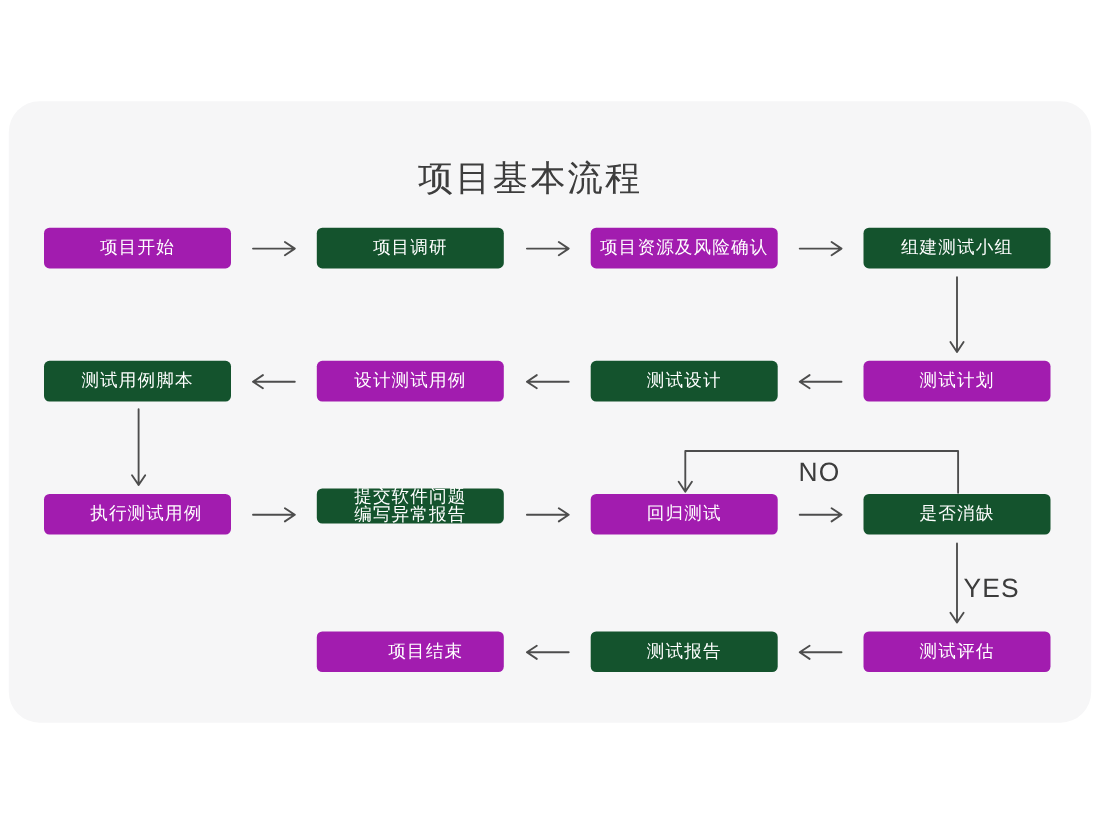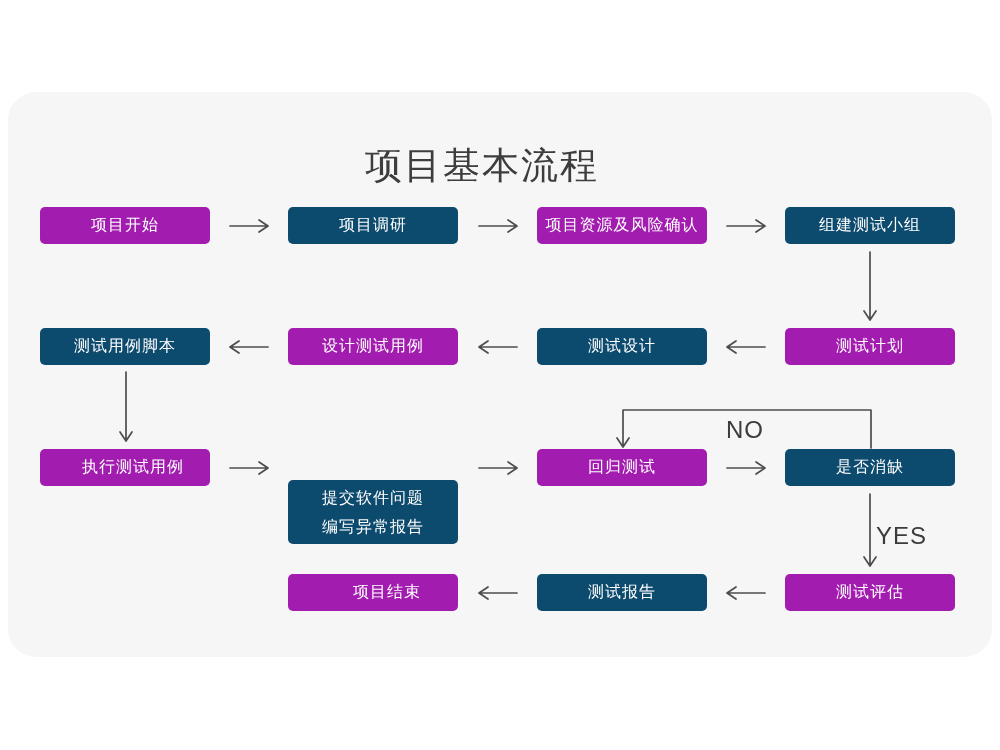--- a/index.html
+++ b/index.html
@@ -20,21 +20,21 @@
     height: 565px;
     background: #f6f6f7;
     border-radius: 28px;
   }
   .title {
     position: absolute;
     left: 0;
     top: 141px;
     width: 964px;
     text-align: center;
-    font-size: 37px;
+    font-size: 32px;
     font-weight: 500;
     letter-spacing: 2px;
     color: #3d3d3d;
     margin: 0;
   }
   .edges-svg {
     position: absolute;
     left: 0;
     top: 0;
     width: 1000px;
@@ -49,25 +49,24 @@
     display: flex;
     align-items: center;
     justify-content: center;
     font-size: 16px;
     letter-spacing: 1px;
     color: #ffffff;
     text-align: center;
     box-sizing: border-box;
   }
   .node.primary   { background: #a21caf; }
-  .node.secondary { background: #0c4a6e; }
+  .node.secondary { background: #14532d; }
   .node.tall {
-    height: 64px;
-    line-height: 29px;
-    margin-top: 36px;
+    height: 32px;
+    line-height: 17px;
   }
   .node .node-label { white-space: pre-line; }
   .edge-label {
     position: absolute;
     font-size: 24px;
     color: #3c3c3c;
     letter-spacing: 1px;
     text-align: center;
   }
 </style>

